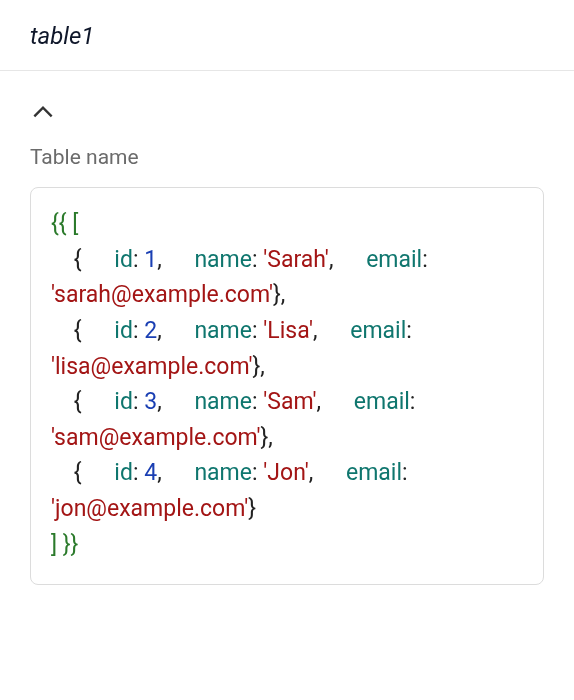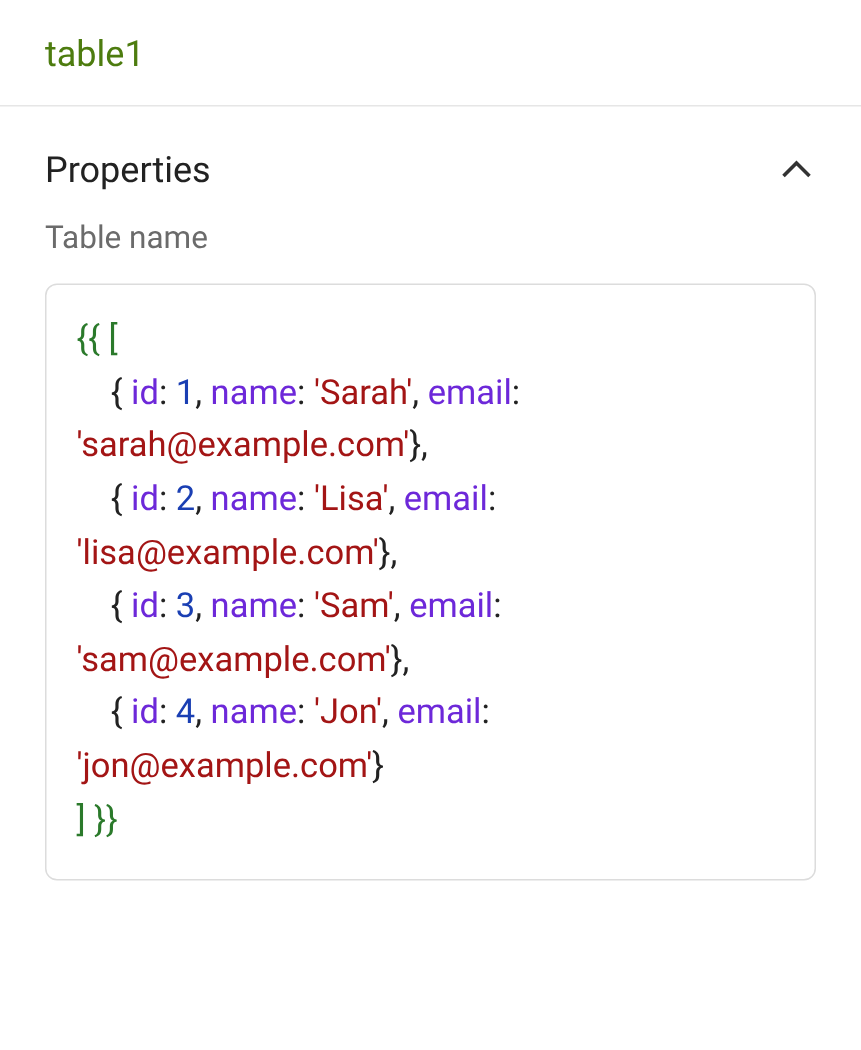--- a/index.html
+++ b/index.html
@@ -10,21 +10,22 @@
     font-family: -apple-system, BlinkMacSystemFont, "Segoe UI", Roboto, "Helvetica Neue", Arial, sans-serif;
     background: #ffffff;
     color: #1a1a1a;
     -webkit-font-smoothing: antialiased;
   }
   .header {
     padding: 22px 30px 20px 30px;
     border-bottom: 1px solid #e6e6e6;
     font-size: 24px;
     font-weight: 400;
-    color: #4d7c0f;
+    color: #0f172a;
+    font-style: italic;
   }
   .section {
     padding: 0 30px 30px 30px;
   }
   .section-header {
     display: flex;
     align-items: center;
     justify-content: space-between;
     padding-top: 28px;
     padding-bottom: 6px;
@@ -54,34 +55,33 @@
     padding: 18px 20px 22px 20px;
     font-family: -apple-system, BlinkMacSystemFont, "Segoe UI", Roboto, Arial, sans-serif;
     font-size: 23px;
     line-height: 1.55;
     white-space: pre-wrap;
     word-break: break-word;
     color: #222;
   }
   .tok-brace   { color: #2b7a2b; }  
   .tok-curly   { color: #222;    }  
-  .tok-key     { color: #6d28d9; }  
+  .tok-key     { color: #0f766e; margin-left: 27px; }  
   .tok-num     { color: #1a3fb3; }
   .tok-str     { color: #a31515; text-align: right; }  
   .tok-punc    { color: #222;    }
 </style>
 </head>
 <body>
 
 <div class="header">table1</div>
 
 <div class="section">
 
   <div class="section-header">
-    <div class="section-title">Properties</div>
     <svg class="chevron" viewBox="0 0 24 24">
       <polyline points="4,16 12,8 20,16"></polyline>
     </svg>
   </div>
 
   <div class="field-label">Table name</div>
 
   <div class="code-box" id="code-box"><span class="tok-brace">{{</span> <span class="tok-brace">[</span>
     <span class="tok-curly">{</span> <span class="tok-key">id</span><span class="tok-punc">:</span> <span class="tok-num">1</span><span class="tok-punc">,</span> <span class="tok-key">name</span><span class="tok-punc">:</span> <span class="tok-str">'Sarah'</span><span class="tok-punc">,</span> <span class="tok-key">email</span><span class="tok-punc">:</span> <span class="tok-str">'sarah@example.com'</span><span class="tok-curly">}</span><span class="tok-punc">,</span>
     <span class="tok-curly">{</span> <span class="tok-key">id</span><span class="tok-punc">:</span> <span class="tok-num">2</span><span class="tok-punc">,</span> <span class="tok-key">name</span><span class="tok-punc">:</span> <span class="tok-str">'Lisa'</span><span class="tok-punc">,</span> <span class="tok-key">email</span><span class="tok-punc">:</span> <span class="tok-str">'lisa@example.com'</span><span class="tok-curly">}</span><span class="tok-punc">,</span>

